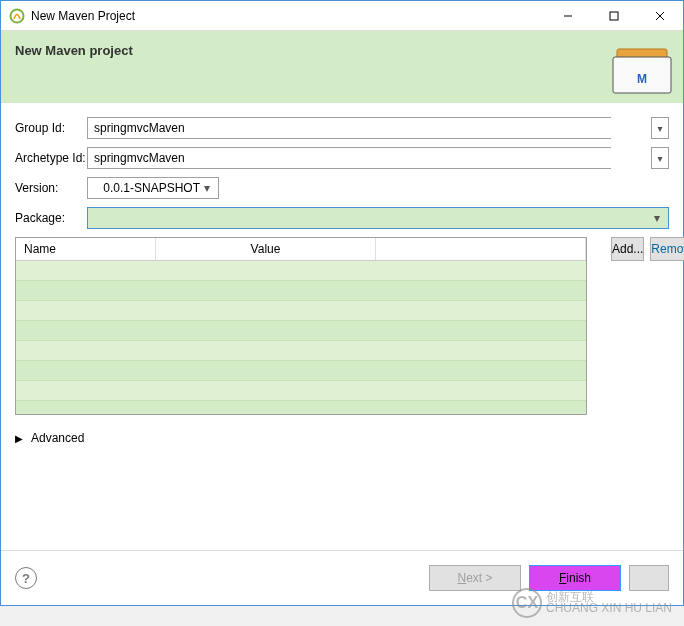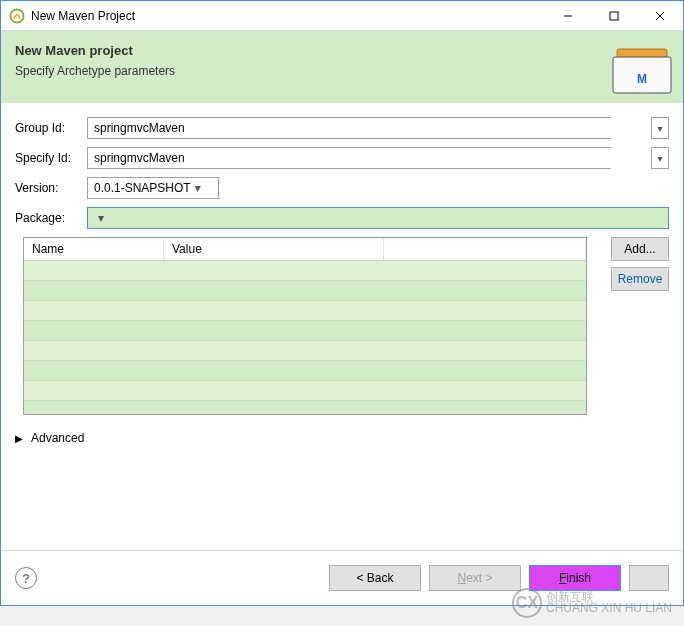--- a/index.html
+++ b/index.html
@@ -15,40 +15,40 @@
 .banner { background: #d3ebc6; padding: 12px 14px; display: flex; align-items: flex-start; position: relative; min-height: 72px; }
 .banner-text { flex: 1; }
 .banner-title { font-weight: bold; font-size: 13px; color: #333; margin-bottom: 6px; }
 .banner-subtitle { color: #333; }
 .banner-icon { width: 62px; height: 50px; position: absolute; right: 10px; top: 14px; }
 
 .content { padding: 14px; flex: 1; display: flex; flex-direction: column; }
 .form-row { display: flex; align-items: center; margin-bottom: 8px; }
 .form-label { width: 72px; color: #000; }
 .form-input { flex: 1; border: 1px solid #a0a0a0; height: 22px; padding: 2px 6px; background: #fff; }
-.form-combo { border: 1px solid #a0a0a0; height: 22px; padding: 2px 4px 2px 6px; background: #fff; display: flex; align-items: center; justify-content: flex-start; }
+.form-combo { border: 1px solid #a0a0a0; height: 22px; padding: 2px 4px 2px 6px; background: #fff; display: flex; align-items: center; justify-content: flex-end; }
 .combo-version { width: 132px; }
 .combo-full { flex: 1; }
 .combo-arrow { width: 14px; text-align: center; color: #555; }
 .pkg-row .form-combo { background: #d3ebc6; border: 1px solid #4a90d9; }
 .input-with-arrow { position: relative; display: flex; flex: 1; align-items: center; gap: 40px; }
 .input-with-arrow .form-input { flex: 1; border-right: none; }
 .input-with-arrow .arrow-box { width: 18px; height: 22px; border: 1px solid #a0a0a0; border-left: 1px solid #a0a0a0; display: flex; align-items: center; justify-content: center; background: #fff; font-size: 10px; color: #555; }
 
 .section-label { margin: 8px 0 4px; }
-.table-area { display: flex; gap: 24px; margin-left: 8px; }
+.table-area { display: flex; gap: 24px; }
 .table { flex: 1; border: 1px solid #a0a0a0; height: 178px; background: #d3ebc6; overflow: hidden; }
 .thead { display: flex; background: #fff; border-bottom: 1px solid #ccc; }
 .th { padding: 4px 8px; border-right: 1px solid #e0e0e0; background: #fff; }
 .th-name { width: 140px; }
-.th-value { width: 220px; }
+.th-value { width: 220px; text-align: center; }
 .th-spacer { flex: 1; }
 .tbody-row { height: 20px; border-bottom: 1px solid #c5e0b4; }
 .tbody-row:nth-child(even){ background: #dff0d3; }
-.side-buttons { width: 58px; display: flex; flex-direction: column; gap: 6px; }
+.side-buttons { width: 58px; display: flex; flex-direction: row; gap: 6px; }
 .side-btn { height: 24px; border: 1px solid #adadad; background: #e1e1e1; color: #000; text-align: center; line-height: 22px; cursor: default; }
 .side-btn.disabled { color: #0369a1; }
 
 .advanced { margin-top: 16px; display: flex; align-items: center; cursor: default; }
 .adv-arrow { width: 12px; display: inline-block; color: #000; margin-right: 4px; font-size: 10px; }
 
 .footer { border-top: 1px solid #ddd; padding: 14px; display: flex; align-items: center; gap: 8px; }
 .help-icon { width: 22px; height: 22px; border: 1.5px solid #7a7a7a; border-radius: 50%; display: flex; align-items: center; justify-content: center; color: #7a7a7a; font-weight: bold; font-size: 13px; margin-right: auto; }
 .footer-btn { min-width: 92px; height: 26px; border: 1px solid #adadad; background: #e1e1e1; text-align: center; line-height: 24px; }
 .footer-btn.disabled { color: #a0a0a0; }
@@ -86,41 +86,40 @@
             <line x1="1" y1="1" x2="9" y2="9" stroke="#000" stroke-width="1"></line>
             <line x1="9" y1="1" x2="1" y2="9" stroke="#000" stroke-width="1"></line>
           </svg>
         </div>
     </div>
   </div>
 
   <div class="banner">
     <div class="banner-text">
       <div class="banner-title">New Maven project</div>
-      <div class="banner-subtitle">Specify Archetype parameters</div>
     </div>
     <svg class="banner-icon" viewBox="0 0 62 50">
       <rect x="6" y="4" width="50" height="10" rx="2" fill="#e8a33d" stroke="#b5791e"></rect>
       <rect x="2" y="12" width="58" height="36" rx="2" fill="#f9f9f9" stroke="#555"></rect>
       <text x="31" y="38" text-anchor="middle" font-family="Georgia" font-size="24" font-weight="bold" fill="#2962c7">M</text>
     </svg>
   </div>
 
   <div class="content">
 
     <div class="form-row">
       <span class="form-label">Group Id:</span>
       <div class="input-with-arrow">
         <input class="form-input" value="springmvcMaven" style="">
         <div class="arrow-box">▾</div>
       </div>
     </div>
 
     <div class="form-row">
-      <span class="form-label">Specify Id:</span>
+      <span class="form-label">Archetype Id:</span>
       <div class="input-with-arrow">
         <input class="form-input" value="springmvcMaven" style="">
         <div class="arrow-box">▾</div>
       </div>
     </div>
 
     <div class="form-row">
       <span class="form-label">Version:</span>
       <div class="form-combo combo-version">
         <span>0.0.1-SNAPSHOT</span>
@@ -160,21 +159,20 @@
 
     <div class="advanced">
       <span class="adv-arrow">▶</span>
       <span>Advanced</span>
     </div>
 
   </div>
 
   <div class="footer">
     <div class="help-icon">?</div>
-    <div class="footer-btn">&lt; Back</div>
     <div class="footer-btn disabled"><span class="mn">N</span><span>ext &gt;</span></div>
     <div class="footer-btn primary"><span class="mn">F</span><span>inish</span></div>
     <div class="footer-btn" style="min-width:40px; overflow:hidden"></div>
   </div>
 
 </div>
 
 <div class="watermark">
   <div class="wm-logo">CX</div>
   <div class="wm-text">

